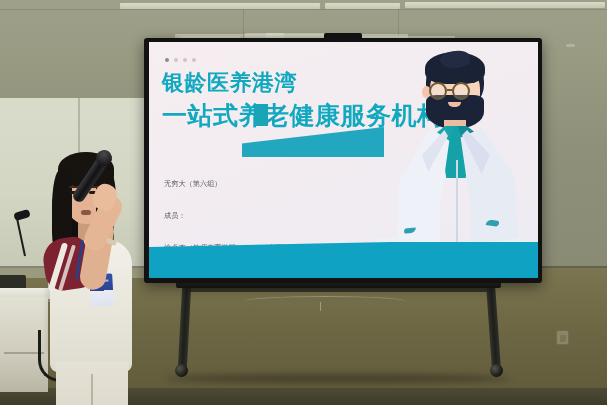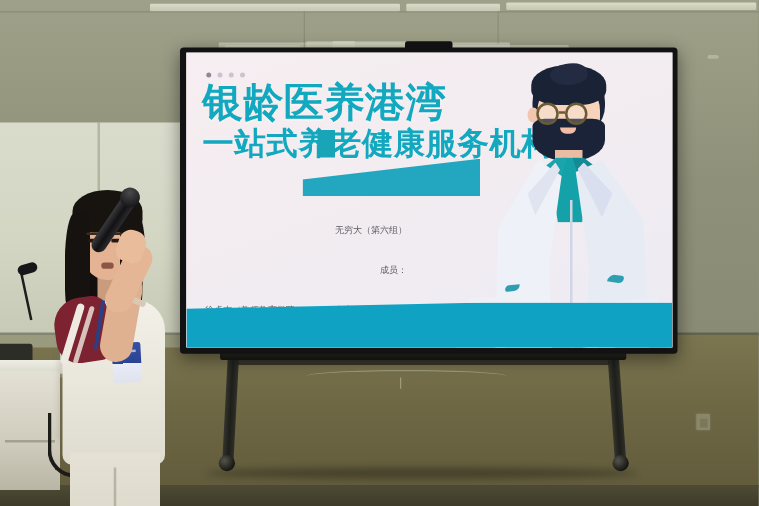--- a/index.html
+++ b/index.html
@@ -156,28 +156,28 @@
     width:4px; height:4px; border-radius:50%; background:#cdc3cd; display:block;
   }
   .slide-dots i:first-child { background:#8e8897; }
 
   .title-block { position:absolute; left:13px; top:25px; }
   .t-line {
     color:#12a8bf; font-weight:bold; letter-spacing:.5px;
     text-shadow:0 1px 0 rgba(255,255,255,.35);
     white-space:nowrap;
   }
-  .t1 { font-size:32px; line-height:31px; }
+  .t1 { font-size:22px; line-height:31px; }
   .t2 { font-size:25px; line-height:31px; margin-top:2px; }
 
   .meta {
     position:absolute; left:15px; top:116px;
     color:#5c5a63; font-size:7.2px; line-height:10.6px; white-space:pre;
   }
-  .meta .row { display:block;text-align:right; }
+  .meta .row { display:block; }
   .meta .cols { display:flex; }
   .meta .cols span:first-child { display:inline-block; width:104px; }
 
   
   .band {
     position:absolute; left:0; bottom:0; width:100%; height:36px;
     background:#10a2c2;
     clip-path:polygon(0 14%, 62% 0%, 100% 0%, 100% 100%, 0 100%);
   }
   .band-white {

